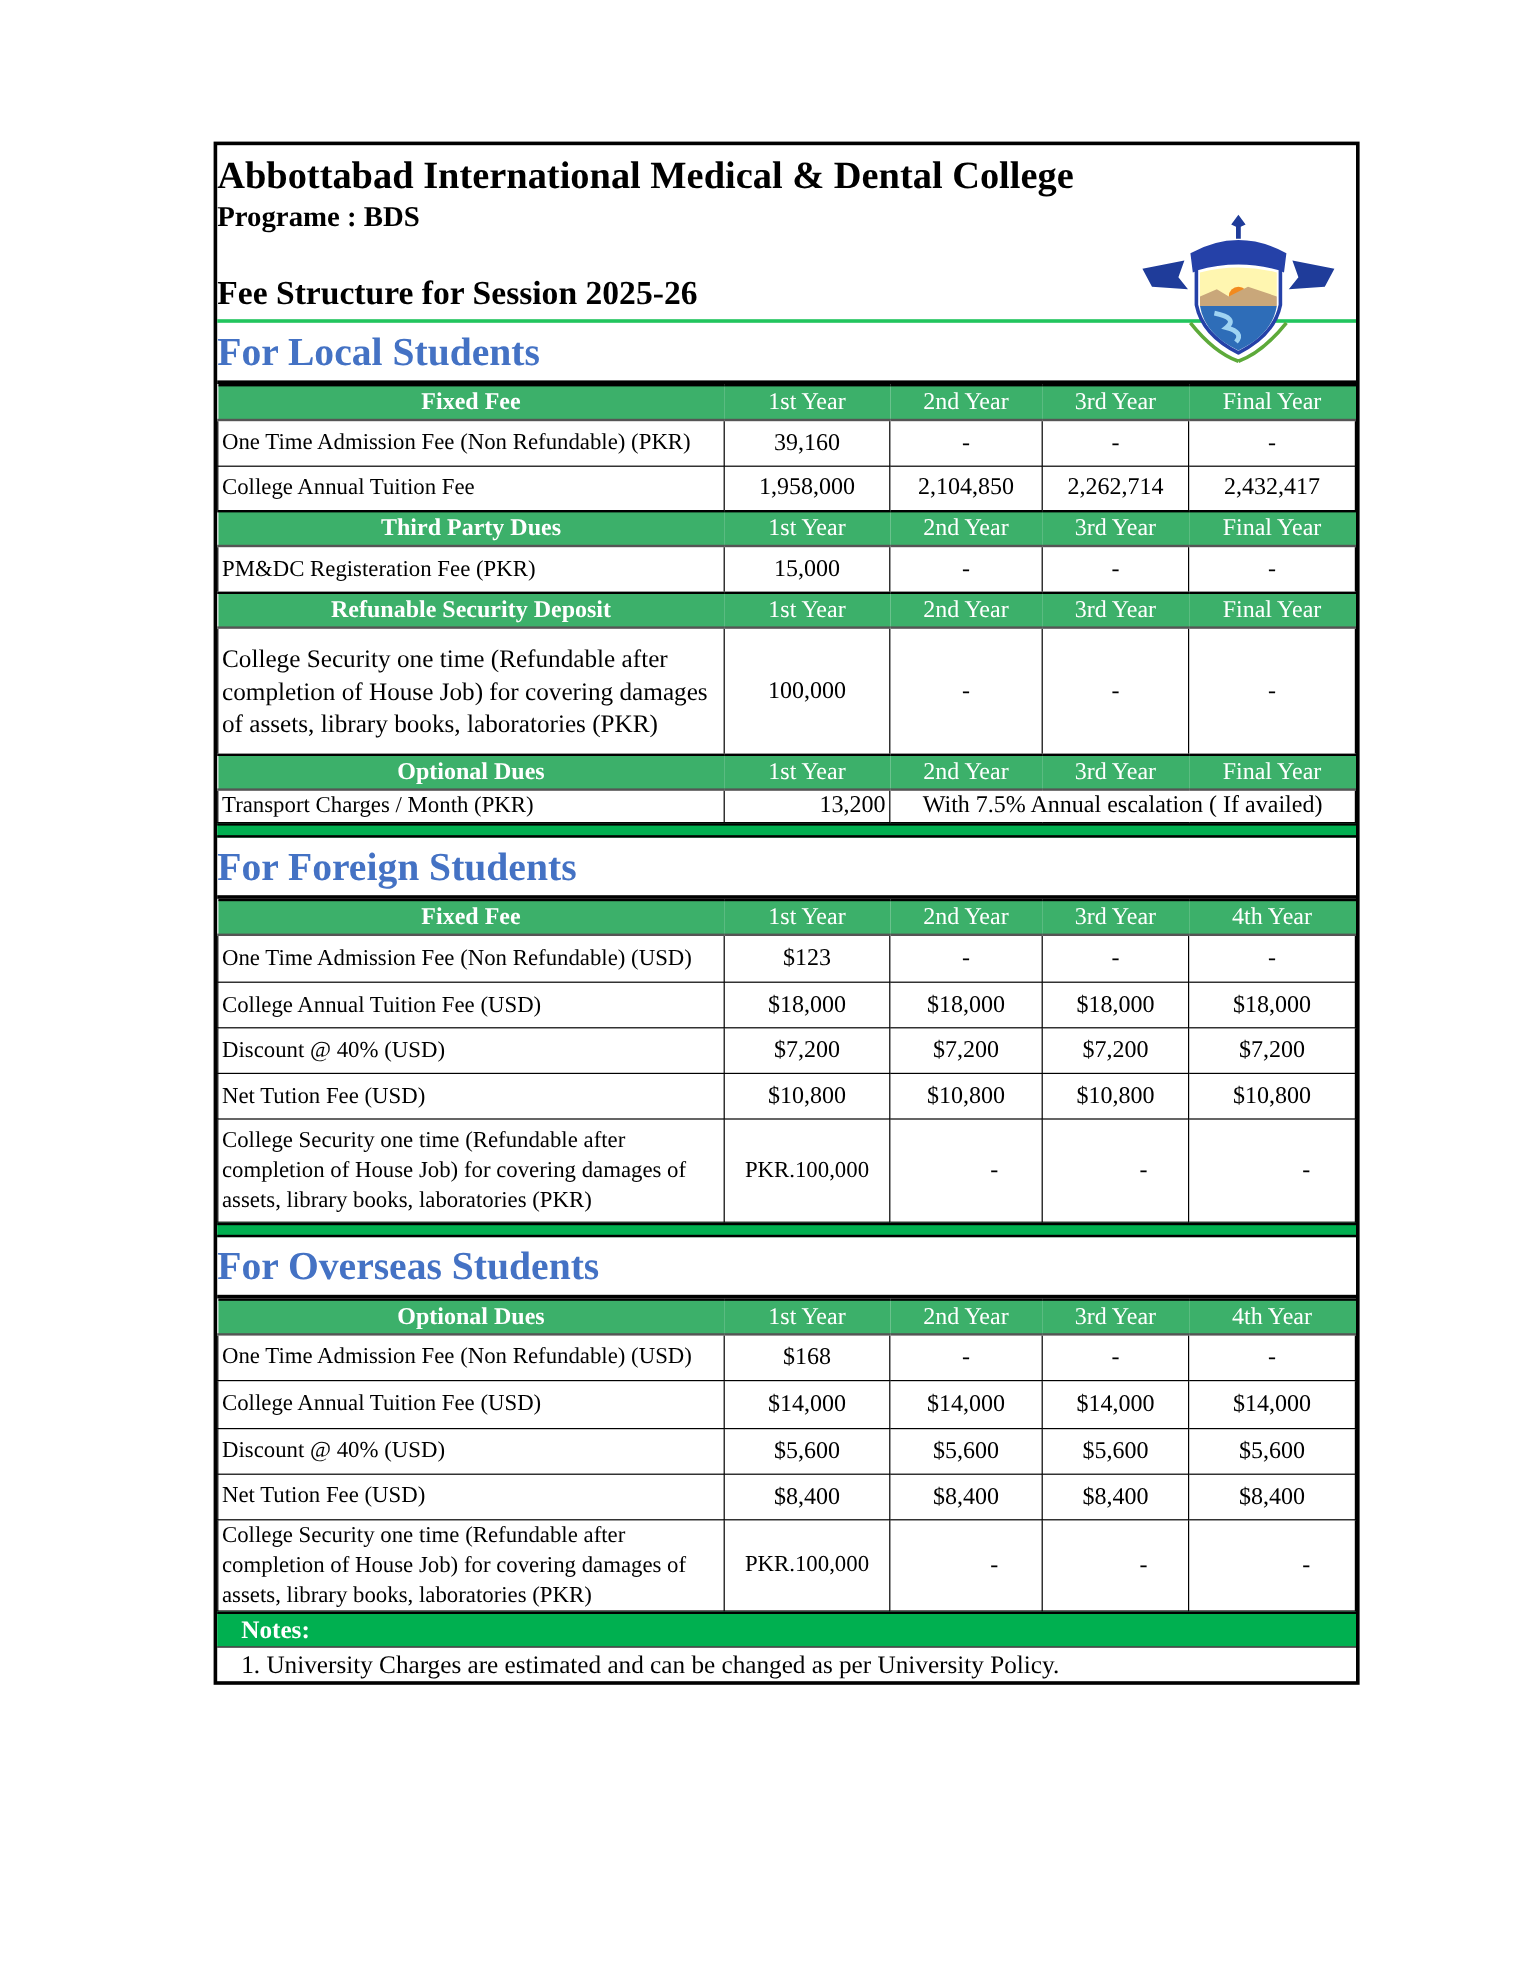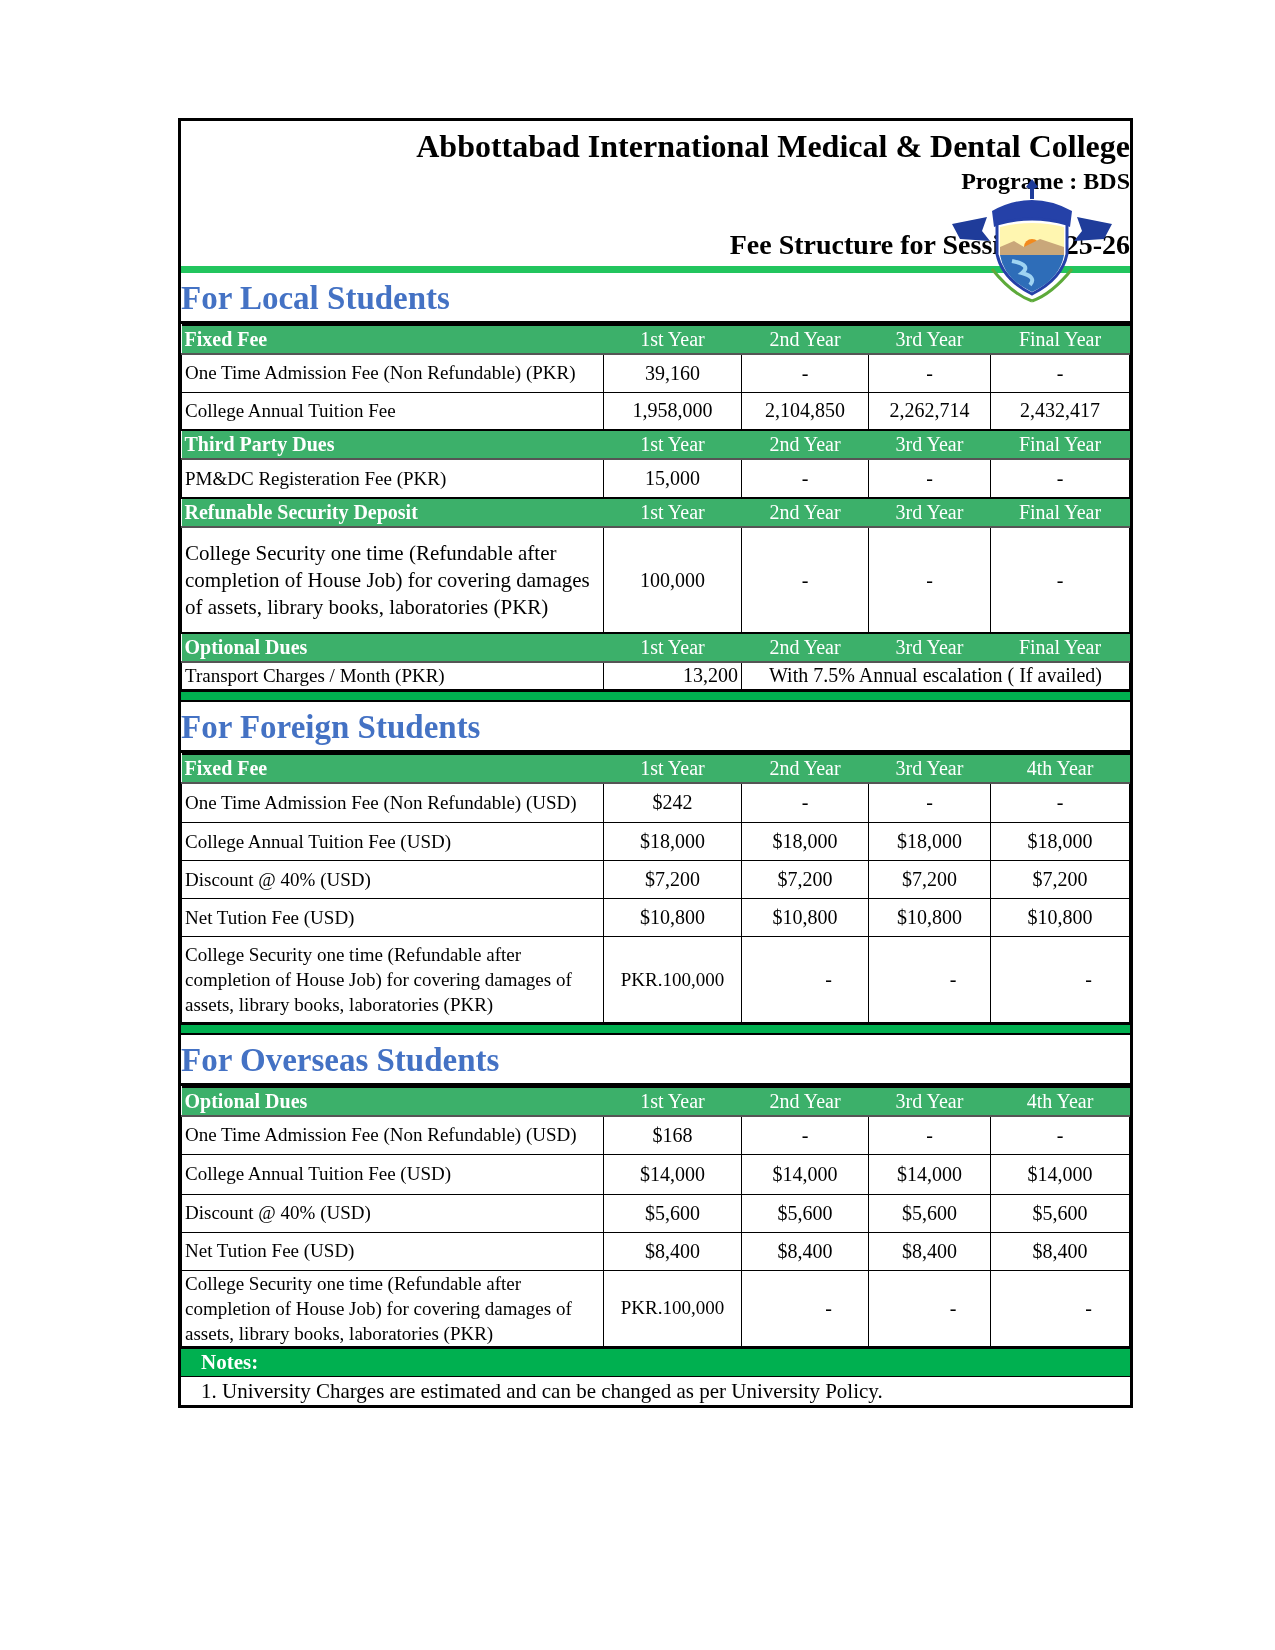--- a/index.html
+++ b/index.html
@@ -1,30 +1,30 @@
 <!DOCTYPE html>
 <html><head>
 <meta charset="utf-8">
 <style>
   html,body{margin:0;padding:0;background:#fff;}
   body{width:1275px;height:1650px;position:relative;font-family:"Liberation Serif","DejaVu Serif",serif;color:#000;}
   .sheet{position:absolute;left:178px;top:118px;width:955px;border:3px solid #000;box-sizing:border-box;}
-  .hdr{position:relative;height:145px;border-bottom:7px solid #22c55e;text-align:right;}
+  .hdr{position:relative;height:145px;border-bottom:3px solid #22c55e;text-align:left;}
   .hdr .t1{font-weight:bold;font-size:32px;padding-top:6px;line-height:38px;}
   .hdr .t2{font-weight:bold;font-size:24px;line-height:32px;}
   .hdr .t3{font-weight:bold;font-size:28px;position:absolute;left:0;right:0;top:108px;}
   .logo{position:absolute;right:8px;top:48px;width:180px;height:140px;}
   .sect{height:48px;text-align:left;font-weight:bold;font-size:33px;color:#4472C4;line-height:50px;border-bottom:3px solid #000;}
   table{border-collapse:collapse;width:100%;table-layout:fixed;}
   td{border:1.5px solid #000;font-size:19px;padding:0 3px;vertical-align:middle;}
   td.lab{text-align:left;}
   td.num{text-align:center;font-size:20px;}
   td.r{text-align:right;}
   tr.gh td{background:#3CB06A;color:#fff;border-left:none;border-right:none;border-top:2.5px solid #000;border-bottom:2px solid #555;height:27px;font-size:20px;text-align:center;}
-  tr.gh td.lab{font-weight:bold;text-align:left;}
+  tr.gh td.lab{font-weight:bold;text-align:center;}
   .spacer{height:8px;background:#00B050;border-top:2.5px solid #000;border-bottom:2.5px solid #000;}
   .notes-h{background:#00B050;color:#fff;font-weight:bold;font-size:21px;padding:0 20px;height:27px;line-height:27px;border-top:2px solid #000;}
   .note{font-size:21px;padding:0 20px;height:28px;line-height:28px;border-top:1px solid #000;}
   .just{text-align:justify;font-size:21px;line-height:27px;}
 </style>
 </head>
 <body>
 
 <div class="sheet">
   <div class="hdr">
@@ -133,21 +133,21 @@
     <tbody>
         <tr class="gh">
       <td class="lab">Fixed Fee</td>
       <td>1st Year</td>
       <td>2nd Year</td>
       <td>3rd Year</td>
       <td>4th Year</td>
     </tr>
     <tr style="height:40px">
       <td class="lab">One Time Admission Fee (Non Refundable) (USD)</td>
-      <td class="num">$242</td>
+      <td class="num">$123</td>
       <td class="num">-</td>
       <td class="num">-</td>
       <td class="num">-</td>
     </tr>
     <tr style="height:38px">
       <td class="lab">College Annual Tuition Fee (USD)</td>
       <td class="num">$18,000</td>
       <td class="num">$18,000</td>
       <td class="num">$18,000</td>
       <td class="num">$18,000</td>

